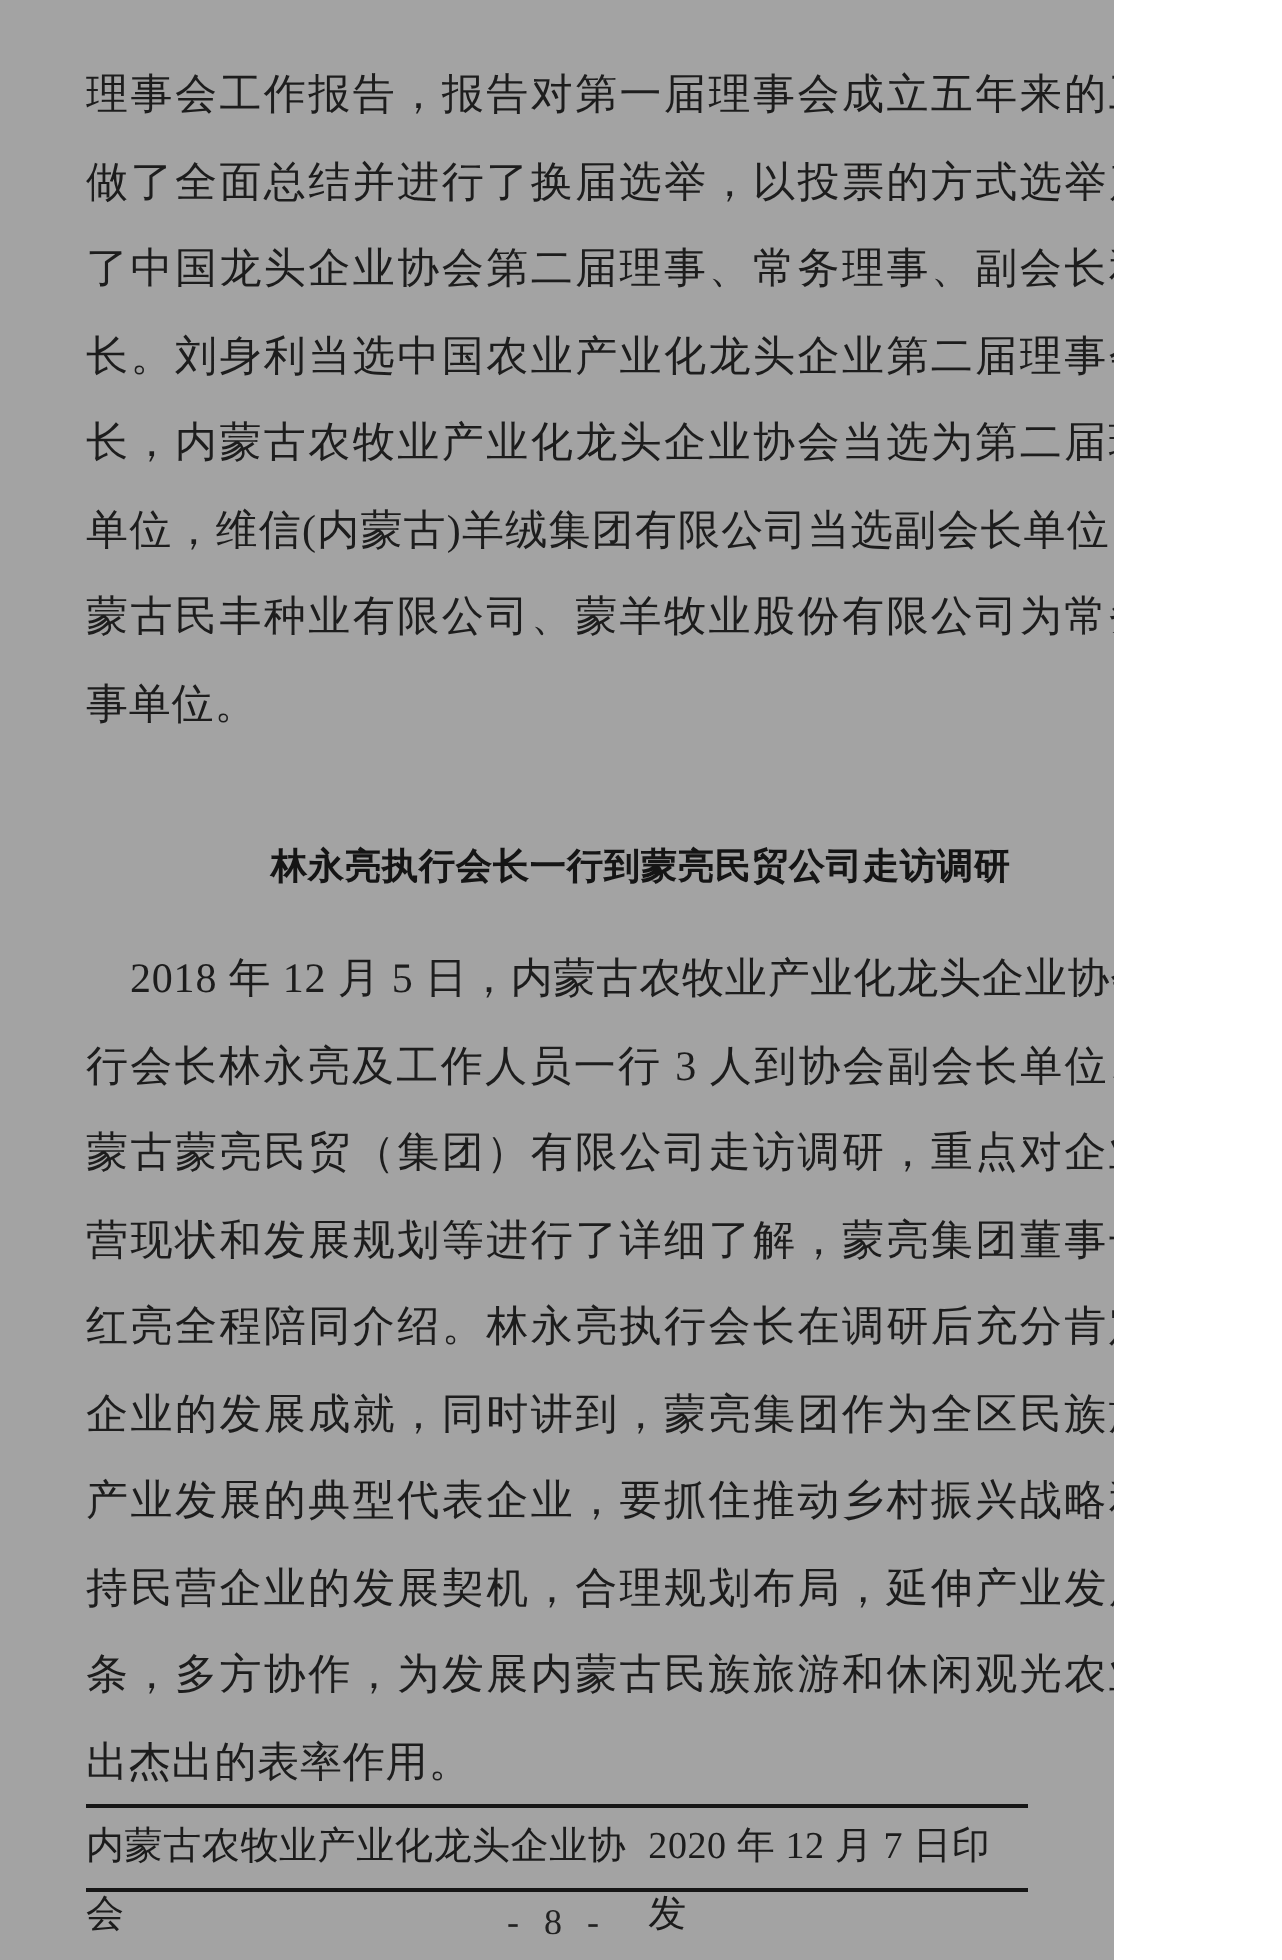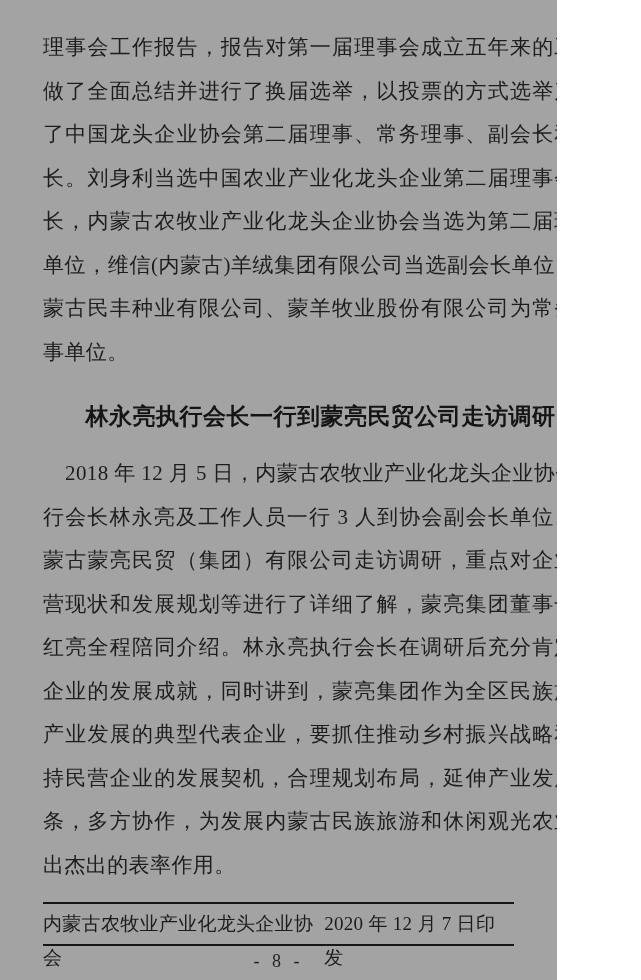--- a/index.html
+++ b/index.html
@@ -28,22 +28,22 @@
     line-height: 43.5px;
     text-align: justify;
     text-justify: inter-ideograph;
     letter-spacing: 0.4px;
     word-break: break-all;
   }
   .para.indent {
     text-indent: 22px;
   }
   .headline {
-    margin: 25px 0 17px 0;
-    font-size: 23px;
+    margin: 41px 0 17px 0;
+    font-size: 18px;
     line-height: 36px;
     font-weight: bold;
     text-align: center;
     letter-spacing: 0.5px;
     color: #151515;
   }
   .rule {
     position: absolute;
     left: 43px;
     right: 43px;

